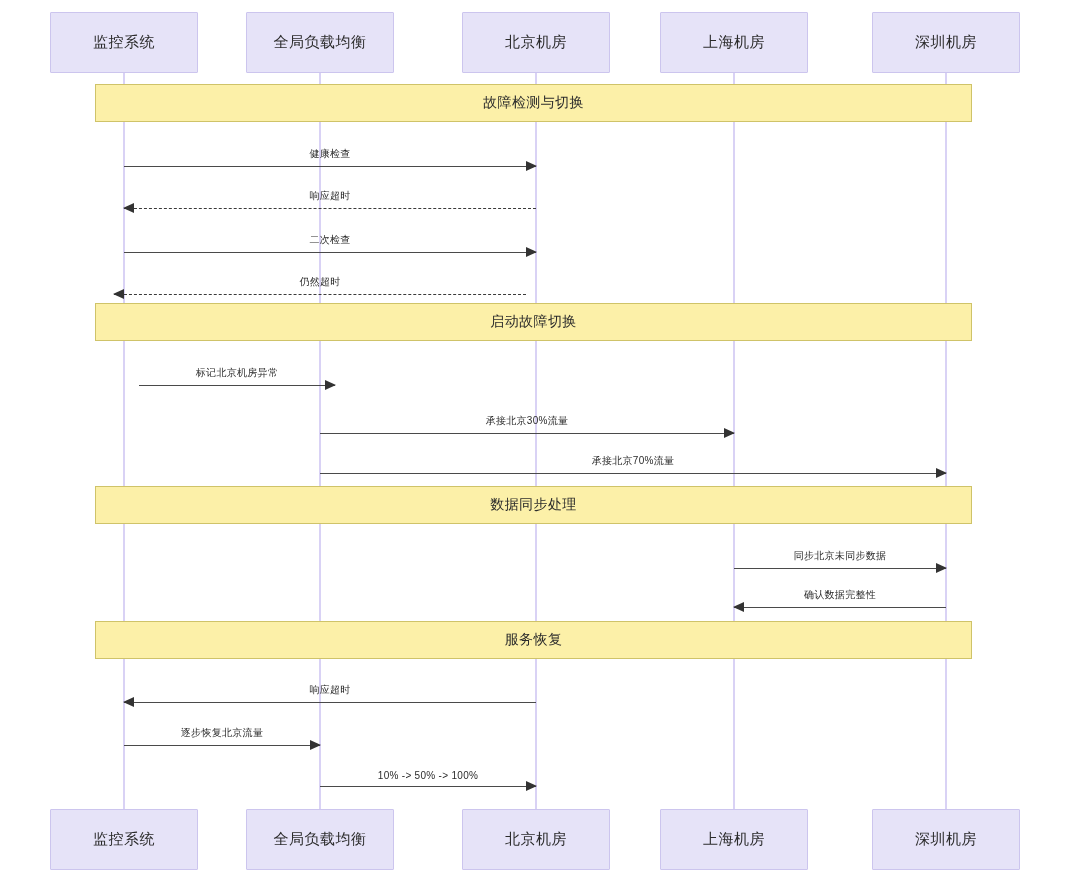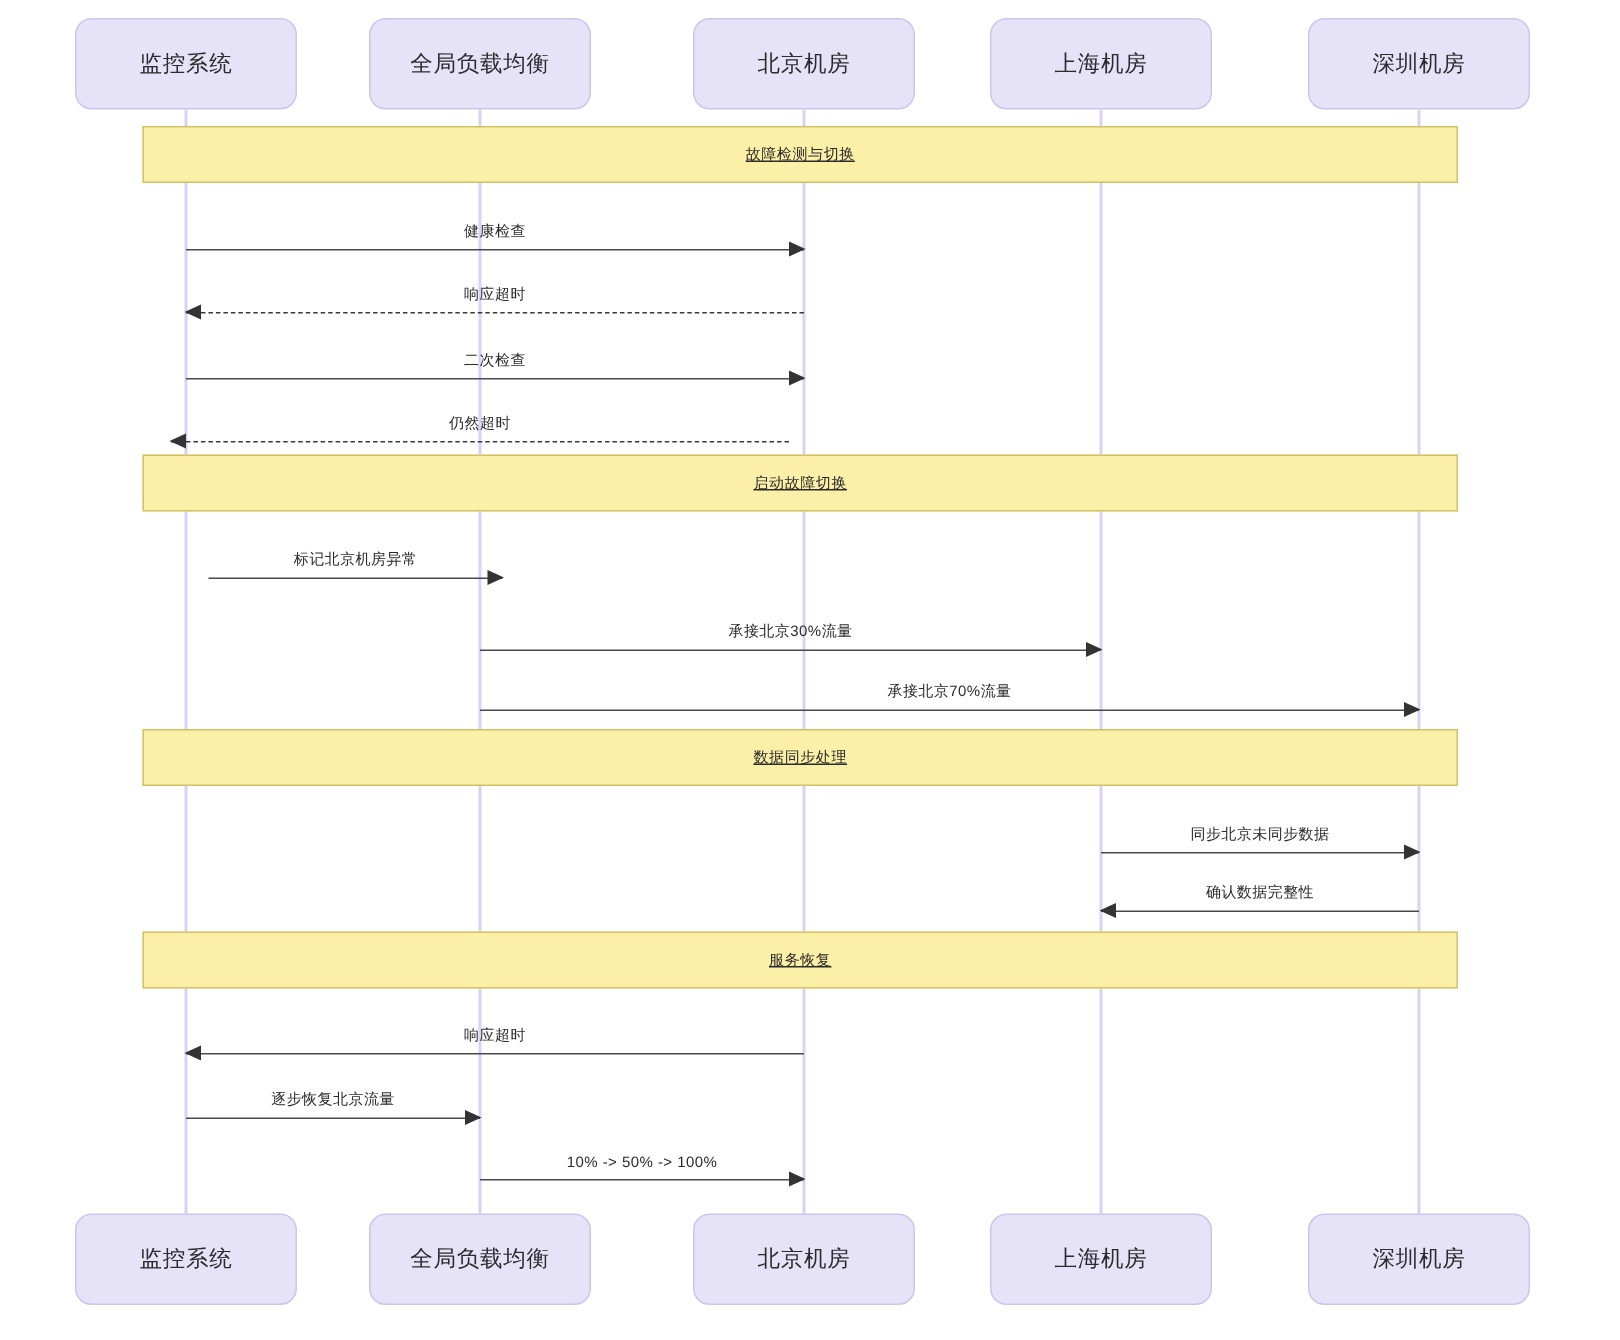--- a/index.html
+++ b/index.html
@@ -30,21 +30,21 @@
     top: 73px;
     height: 736px;
   }
 
   
   .participant {
     position: absolute;
     height: 61px;
     background: #e6e3f8;
     border: 1px solid #ccc5ee;
-    border-radius: 11px;
+    border-radius: 1px;
     box-sizing: border-box;
     display: flex;
     align-items: center;
     justify-content: center;
   }
   .participant .p-label {
     font-size: 15px;
     color: #2b2b2b;
     letter-spacing: 0.5px;
     white-space: nowrap;
@@ -58,25 +58,24 @@
     height: 38px;
     background: #fcf0a8;
     border: 1px solid #cfc369;
     box-sizing: border-box;
     display: flex;
     align-items: center;
     justify-content: center;
     z-index: 5;
   }
   .section-bar .s-label {
-    font-size: 10px;
+    font-size: 14px;
     color: #2b2b2b;
     letter-spacing: 0.4px;
     white-space: nowrap;
-    text-decoration: underline;
   }
 
   
   .message {
     position: absolute;
     height: 2px;
     z-index: 4;
   }
   .msg-line {
     position: absolute;

